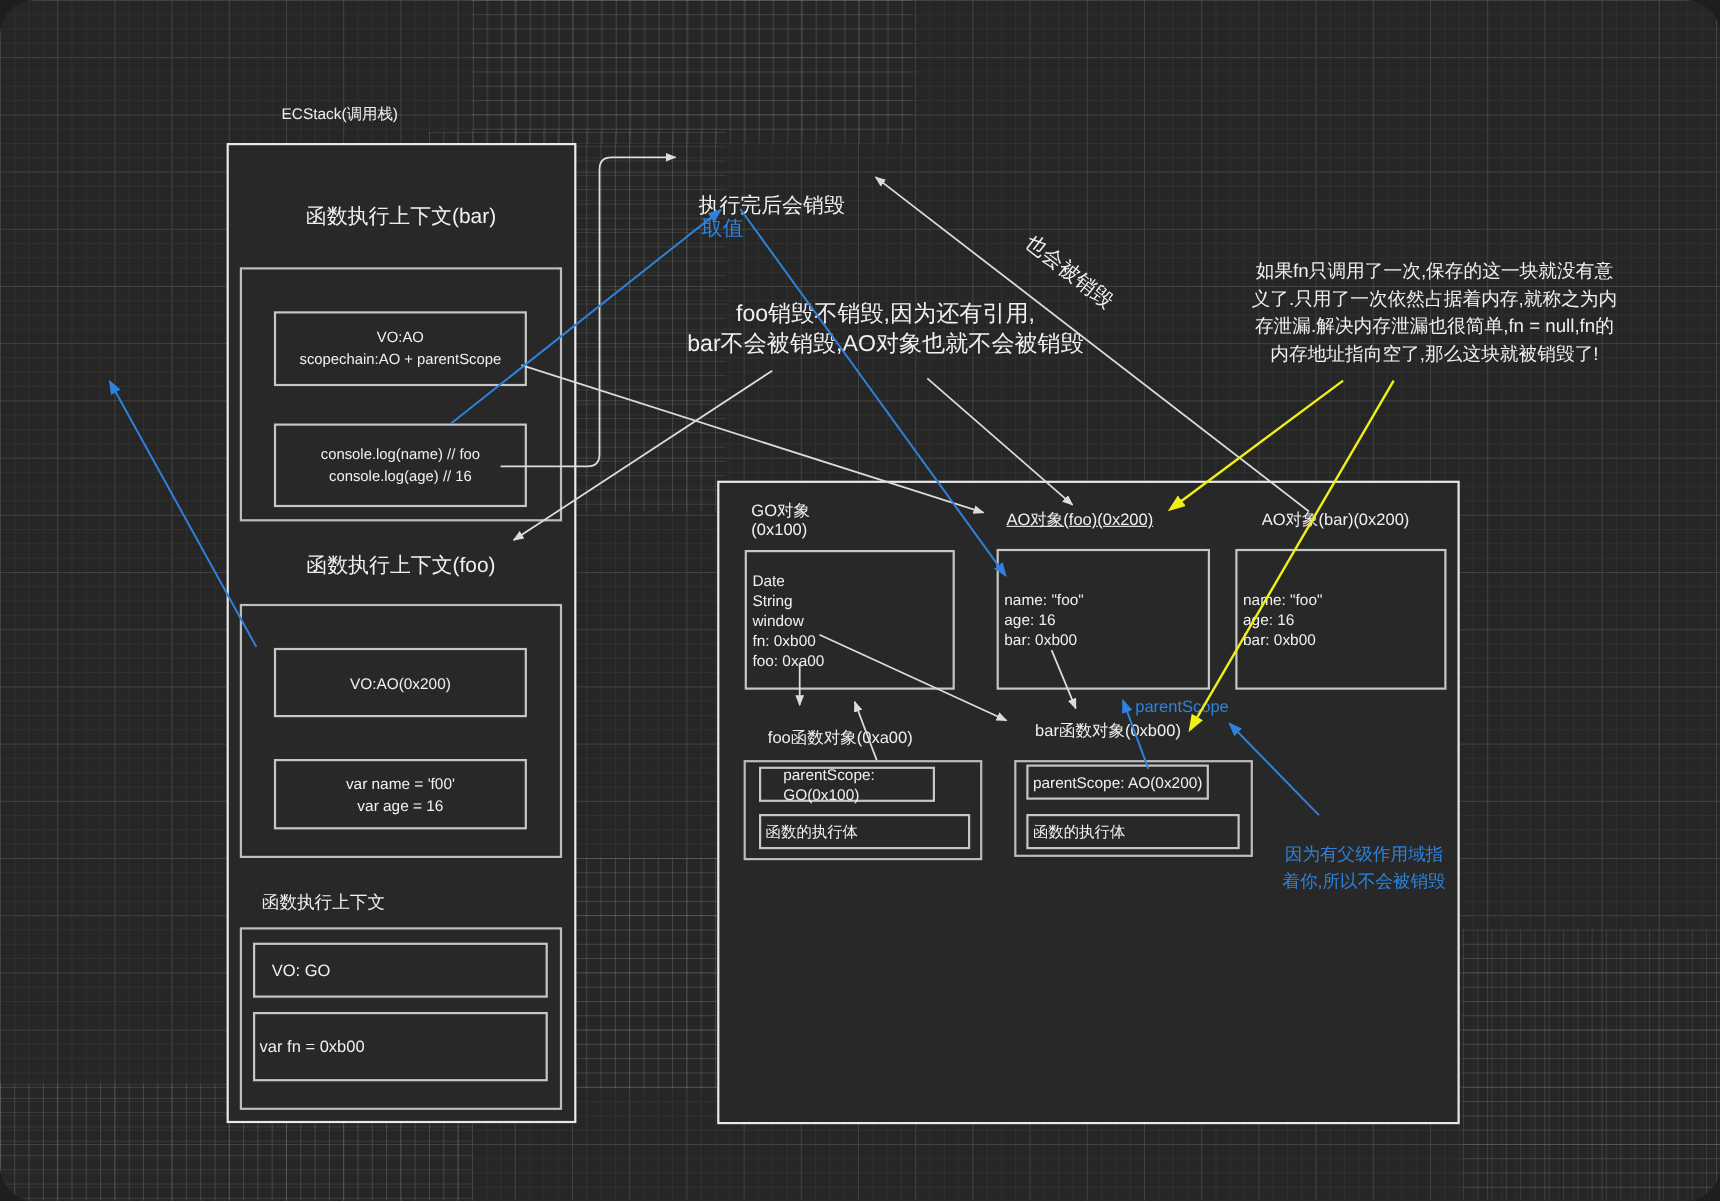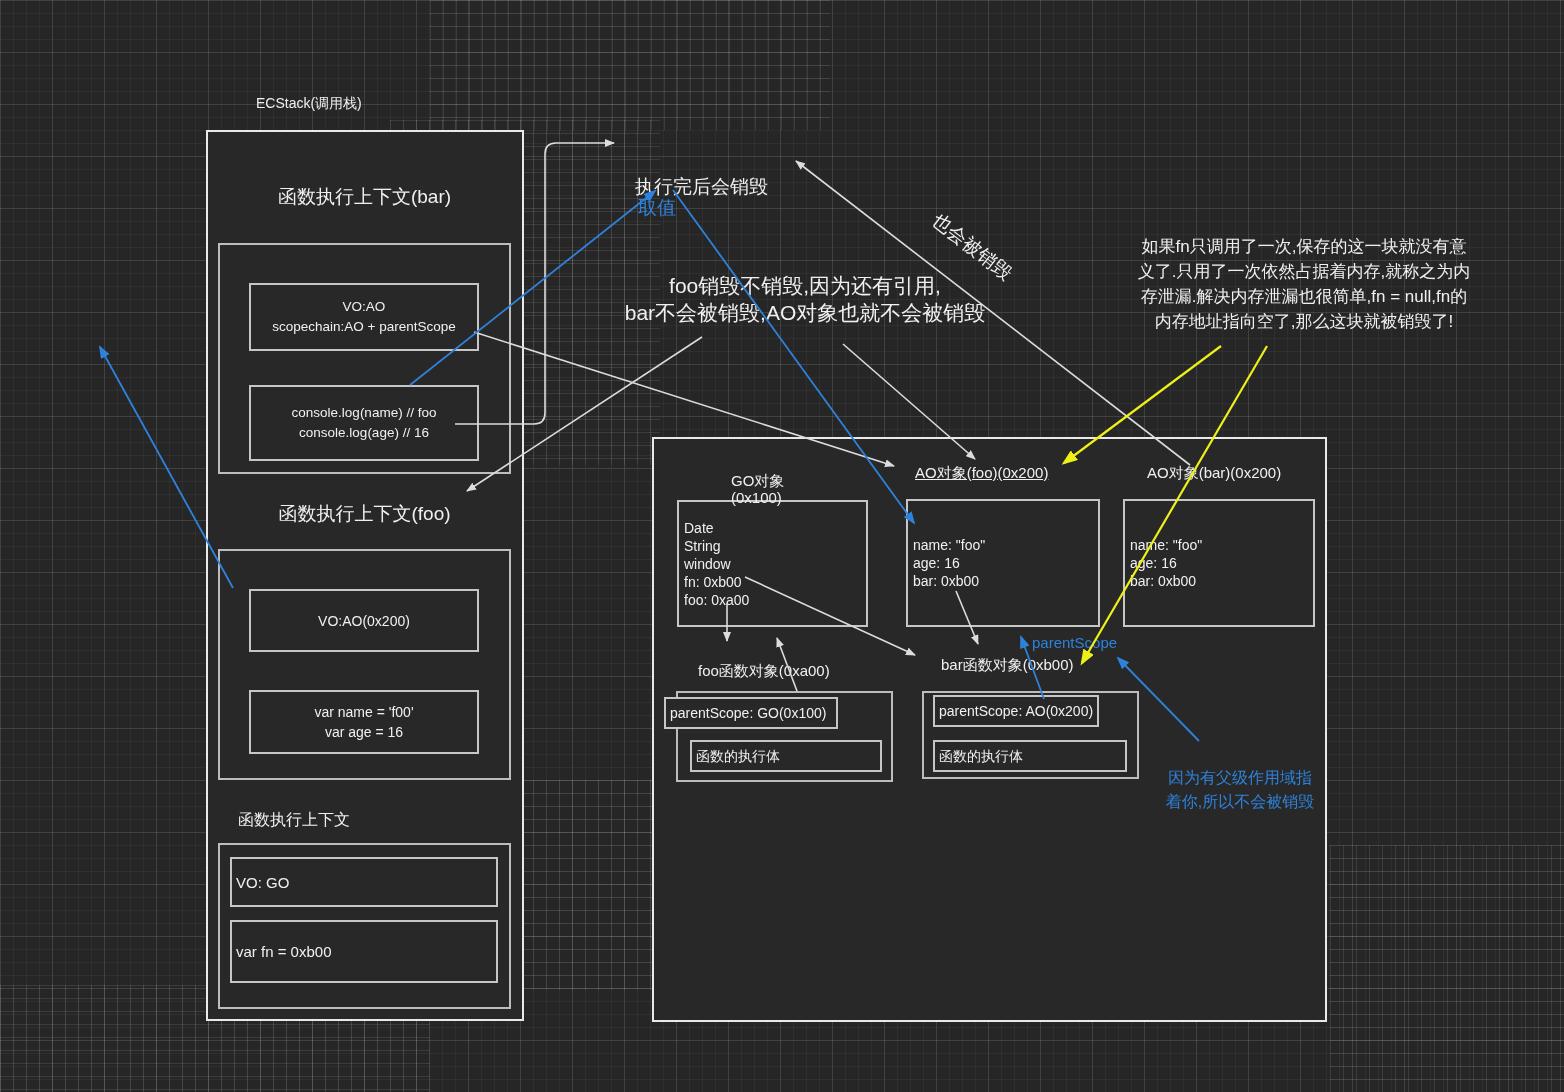--- a/index.html
+++ b/index.html
@@ -7,20 +7,21 @@
     position:relative;width:1564px;height:1092px;overflow:hidden;
     background-color:#262626;
     background-image:
       linear-gradient(rgba(255,255,255,0.085) 1px, transparent 1px),
       linear-gradient(90deg, rgba(255,255,255,0.085) 1px, transparent 1px),
       linear-gradient(rgba(255,255,255,0.045) 1px, transparent 1px),
       linear-gradient(90deg, rgba(255,255,255,0.045) 1px, transparent 1px);
     background-size:52px 52px,52px 52px,13px 13px,13px 13px;
     font-family:"Liberation Sans","DejaVu Sans",sans-serif;
     color:#f0f0f0;
+    border-radius:32px;
   }
   .gridpatch{
     position:absolute;pointer-events:none;
     background-image:
       linear-gradient(rgba(255,255,255,0.10) 1px, transparent 1px),
       linear-gradient(90deg, rgba(255,255,255,0.10) 1px, transparent 1px);
     background-size:13px 13px;
     z-index:1;
   }
   .box{position:absolute;background:#282828;border:2px solid #c6c6c6;box-sizing:border-box;z-index:2;}
@@ -64,46 +65,46 @@
 console.log(age) // 16</div>
 
   <div class="lbl t19 center" style="left:218px;top:501px;width:293px;">函数执行上下文(foo)</div>
   <div class="box mid" style="left:218px;top:549px;width:293px;height:231px;"></div>
   <div class="box flexc t14" style="left:249px;top:589px;width:230px;height:63px;">VO:AO(0x200)</div>
   <div class="box flexc t14 pre" style="left:249px;top:690px;width:230px;height:64px;line-height:20px;">var name = 'f00'
 var age = 16</div>
 
   <div class="lbl t16" style="left:238px;top:810px;">函数执行上下文</div>
   <div class="box mid" style="left:218px;top:843px;width:293px;height:166px;"></div>
-  <div class="box flexl t15" style="left:230px;top:857px;width:268px;height:50px;padding-left:4px;">VO: GO</div>
+  <div class="box flexl t15" style="left:230px;top:857px;width:268px;height:50px;padding-left:15px;">VO: GO</div>
   <div class="box flexl t15" style="left:230px;top:920px;width:268px;height:63px;padding-left:4px;">var fn = 0xb00</div>
 
   <div class="box bright" style="left:652px;top:437px;width:675px;height:585px;"></div>
 
-  <div class="lbl t15 pre" style="left:683px;top:472px;white-space:pre-line;margin-left:48px;">GO对象
+  <div class="lbl t15 pre" style="left:683px;top:456px;white-space:pre-line;">GO对象
 (0x100)</div>
   <div class="box flexl t14 pre" style="left:677px;top:500px;width:191px;height:127px;padding-left:5px;">Date
 String
 window
 fn: 0xb00
 foo: 0xa00</div>
 
   <div class="lbl t15" style="left:915px;top:464px;text-decoration:underline;">AO对象(foo)(0x200)</div>
   <div class="box flexl t14 pre" style="left:906px;top:499px;width:194px;height:128px;padding-left:5px;">name: "foo"
 age: 16
 bar: 0xb00</div>
 
   <div class="lbl t15" style="left:1147px;top:464px;">AO对象(bar)(0x200)</div>
   <div class="box flexl t14 pre" style="left:1123px;top:499px;width:192px;height:128px;padding-left:5px;">name: "foo"
 age: 16
 bar: 0xb00</div>
 
   <div class="lbl t15" style="left:698px;top:662px;">foo函数对象(0xa00)</div>
   <div class="box mid" style="left:676px;top:691px;width:217px;height:91px;"></div>
-  <div class="box flexl t14" style="left:664px;top:697px;width:174px;height:32px;padding-left:4px;">parentScope: GO(0x100)</div>
+  <div class="box flexl t14" style="left:690px;top:697px;width:160px;height:32px;padding-left:20px;">parentScope: GO(0x100)</div>
   <div class="box flexl t14" style="left:690px;top:740px;width:192px;height:32px;padding-left:4px;">函数的执行体</div>
 
   <div class="lbl t15" style="left:941px;top:656px;">bar函数对象(0xb00)</div>
   <div class="box mid" style="left:922px;top:691px;width:217px;height:88px;"></div>
   <div class="box flexl t14" style="left:933px;top:695px;width:166px;height:32px;padding-left:4px;">parentScope: AO(0x200)</div>
   <div class="box flexl t14" style="left:933px;top:740px;width:194px;height:32px;padding-left:4px;">函数的执行体</div>
 
   <div class="lbl t15 blue" style="left:1032px;top:634px;">parentScope</div>
 
   <div class="lbl t19" style="left:635px;top:134px;margin-top:40px;">执行完后会销毁</div>

